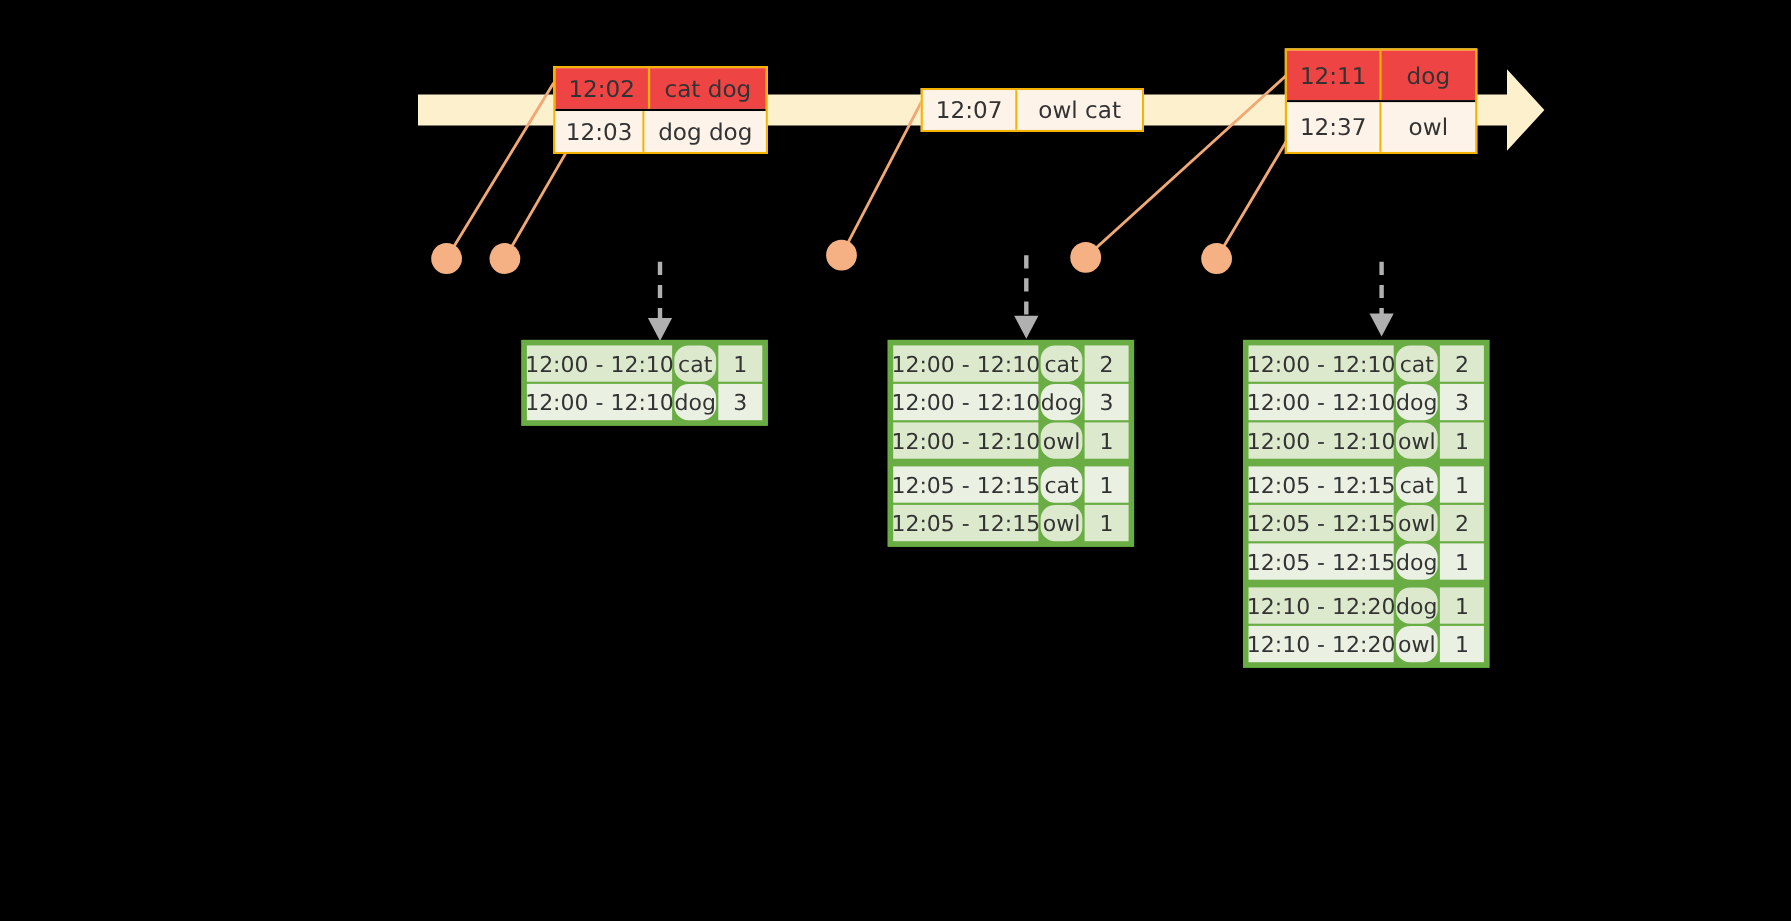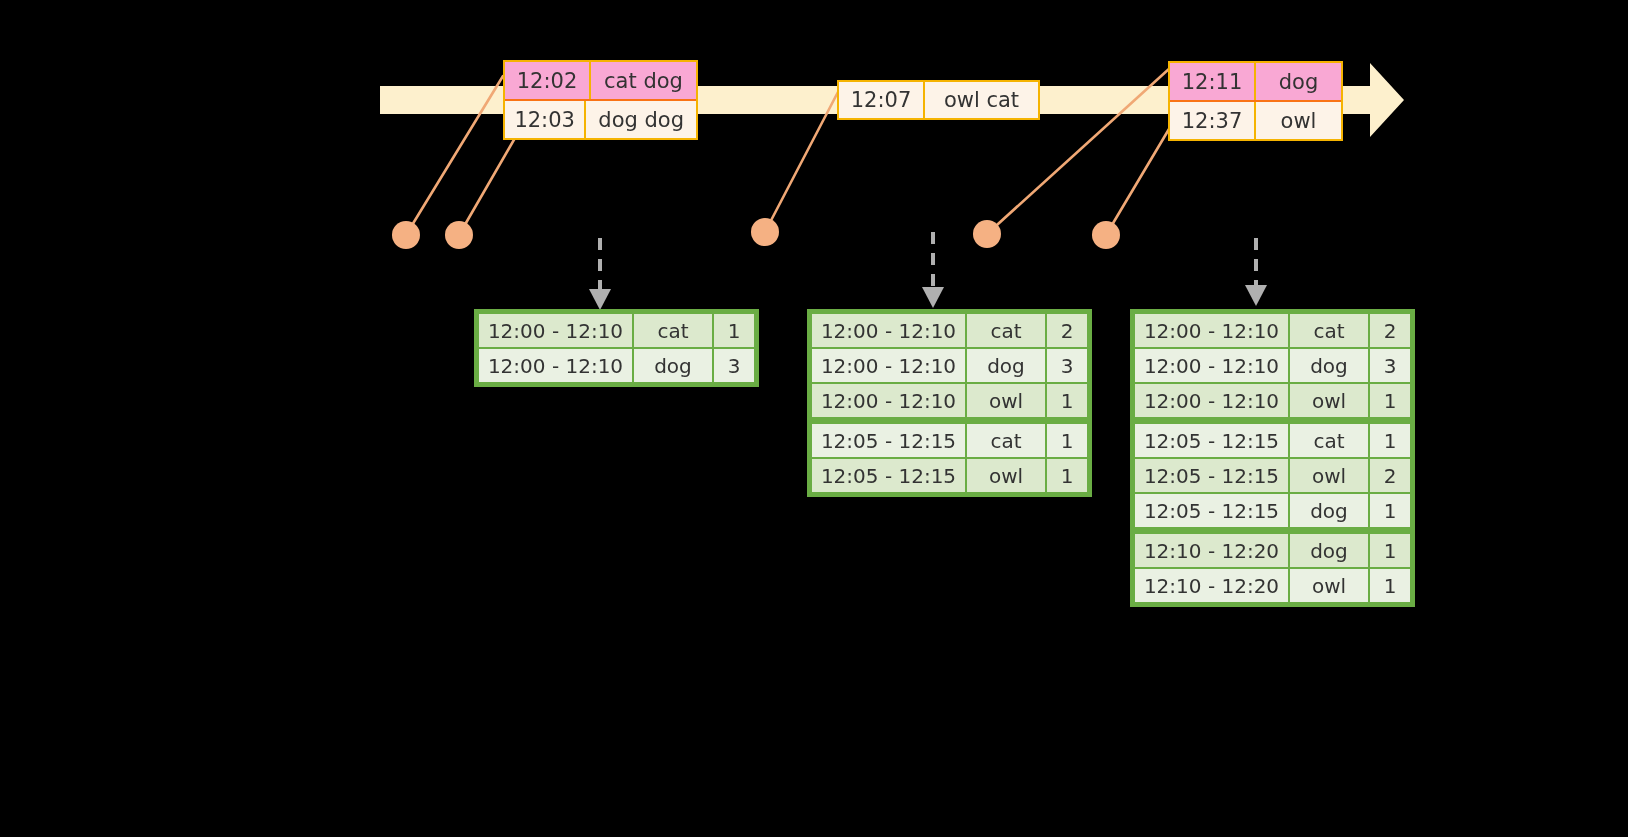--- a/index.html
+++ b/index.html
@@ -13,46 +13,46 @@
 
   
   .evt-box{
     position:absolute;
     border:2px solid #f5b301;
     box-sizing:border-box;
     display:flex;flex-direction:column;
     background:#fdf3e3;
   }
   .evt-row{display:flex;flex:1;}
-  .evt-row + .evt-row{border-top:2px solid #f97316;}
+  .evt-row + .evt-row{border-top:2px solid #000000;}
   .evt-time,.evt-text{
     display:flex;align-items:center;justify-content:center;
     font-size:21px;color:#333;white-space:nowrap;
   }
   .evt-time{width:84px;border-right:2px solid #f5b301;}
   .evt-text{flex:1;padding:0 12px;}
-  .shadeA .evt-time,.shadeA .evt-text{background:#f9a8d4;}
+  .shadeA .evt-time,.shadeA .evt-text{background:#ef4444;}
   .shadeB .evt-time,.shadeB .evt-text{background:#fdf3e8;}
 
   
   .rtable{
     position:absolute;
     border:3px solid #6aad44;
     box-sizing:border-box;
     display:flex;flex-direction:column;
     background:#6aad44;
     gap:2px;padding:2px;
   }
   .rrow{display:flex;gap:2px;height:33px;}
   .rcell{
     display:flex;align-items:center;justify-content:center;
     font-size:20px;color:#333;white-space:nowrap;
   }
-  .c-window{width:153px;}
-  .c-key{width:78px;}
+  .c-window{width:132px;}
+  .c-key{width:38px;border-radius:13px;}
   .c-count{width:40px;}
   .rowA .rcell{background:#dce9cd;}
   .rowB .rcell{background:#eaf1e3;}
   .grp-sep{height:3px;background:#6aad44;}
 </style>
 </head>
 <body>
 
 <div id="stage">
 
@@ -105,21 +105,21 @@
     </div>
   </div>
 
   <div class="evt-box" style="left:837px;top:80px;width:203px;height:40px;">
     <div class="evt-row shadeB">
       <div class="evt-time">12:07</div>
       <div class="evt-text">owl cat</div>
     </div>
   </div>
 
-  <div class="evt-box" style="left:1168px;top:61px;width:175px;height:80px;">
+  <div class="evt-box" style="left:1168px;top:44px;width:175px;height:96px;">
     <div class="evt-row shadeA">
       <div class="evt-time">12:11</div>
       <div class="evt-text">dog</div>
     </div>
     <div class="evt-row shadeB">
       <div class="evt-time">12:37</div>
       <div class="evt-text">owl</div>
     </div>
   </div>
 

